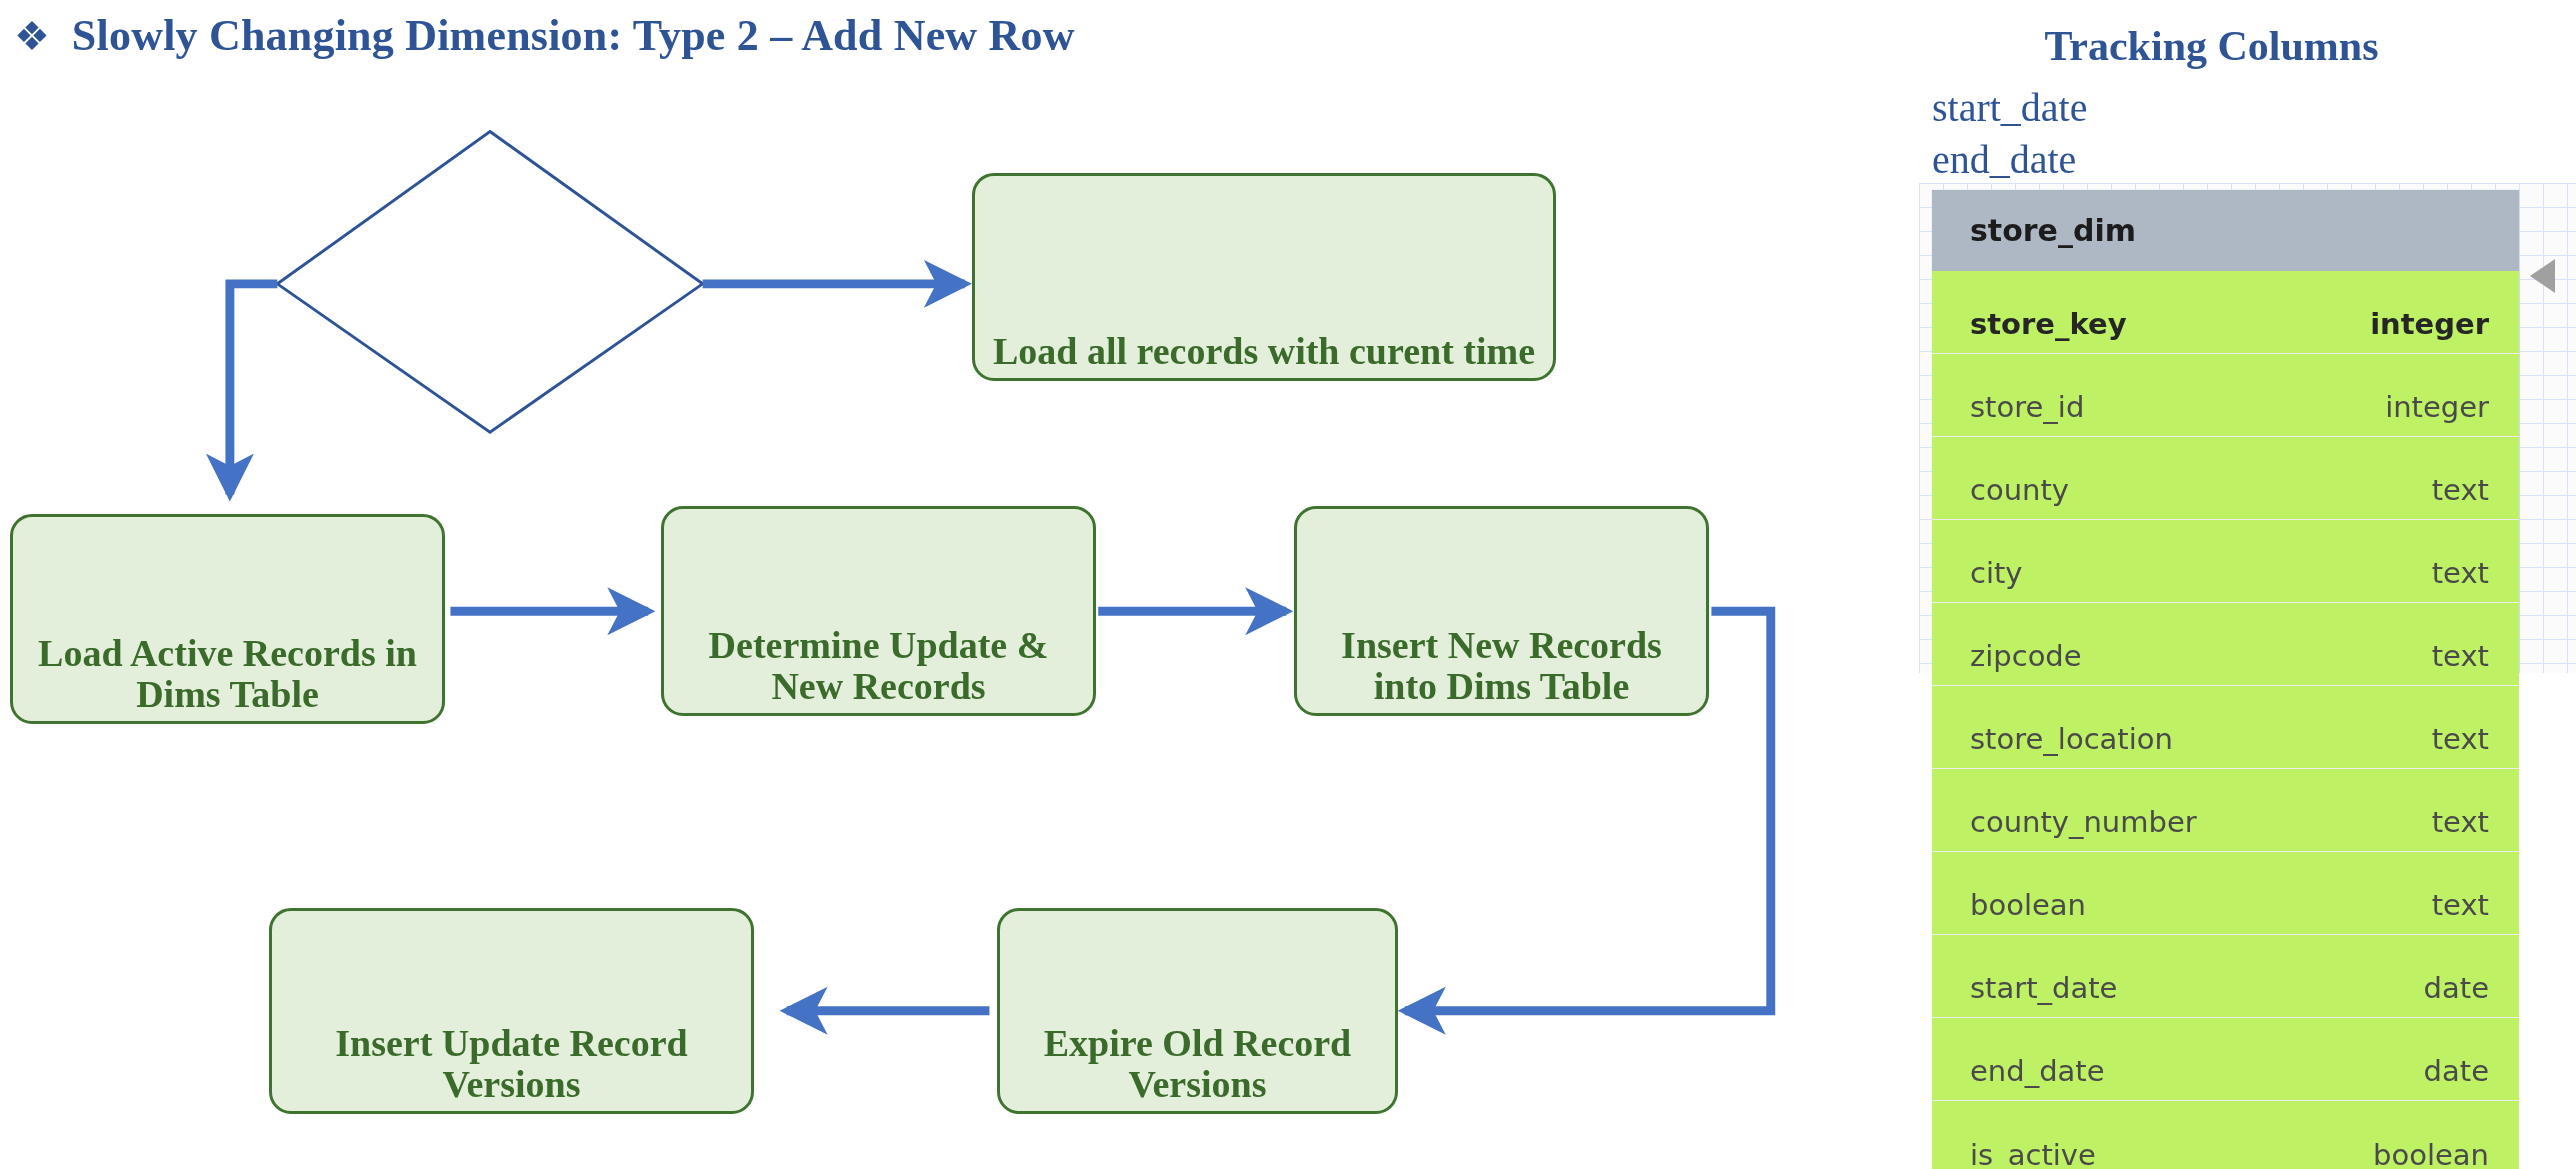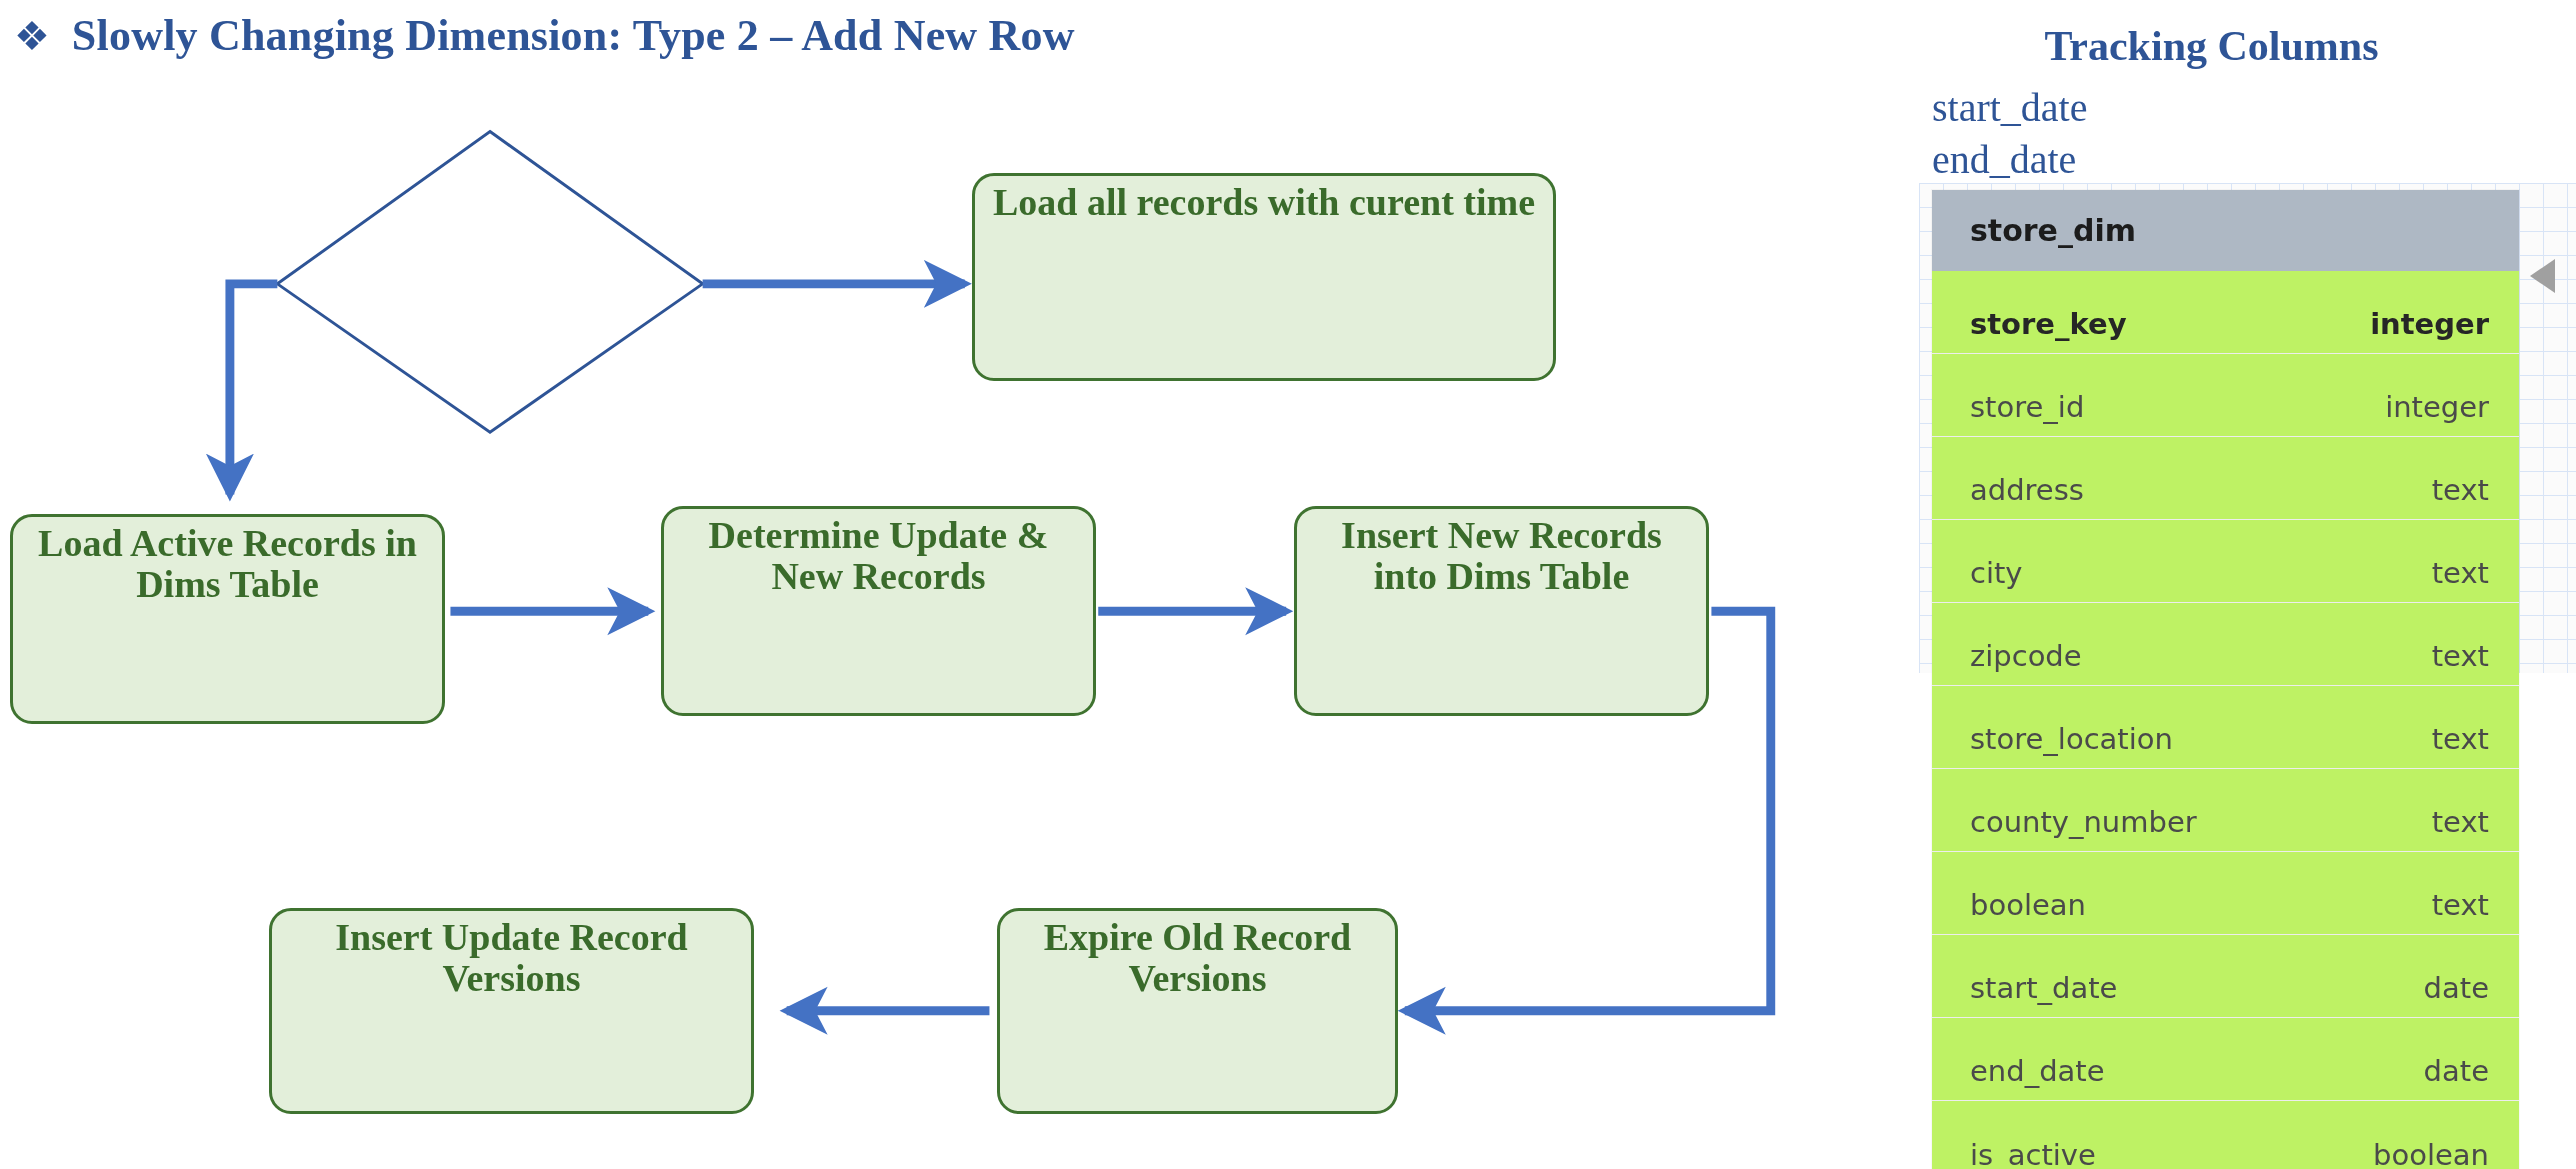--- a/index.html
+++ b/index.html
@@ -51,21 +51,21 @@
     left: 0;
     top: 0;
     width: 1880px;
     height: 1169px;
   }
 
   .node {
     position: absolute;
     box-sizing: border-box;
     display: flex;
-    align-items: flex-start;
+    align-items: flex-end;
     justify-content: center;
     text-align: center;
   }
   .proc {
     background: #e3efda;
     border: 3px solid #3f7330;
     border-radius: 22px;
     color: #3a6b2b;
     font-weight: bold;
     font-size: 38px;
@@ -246,21 +246,21 @@
     <div id="schema-rows">
         <div class="schema-row pk">
           <span class="cname">store_key</span>
           <span class="ctype">integer</span>
         </div>
         <div class="schema-row">
           <span class="cname">store_id</span>
           <span class="ctype">integer</span>
         </div>
         <div class="schema-row">
-          <span class="cname">address</span>
+          <span class="cname">county</span>
           <span class="ctype">text</span>
         </div>
         <div class="schema-row">
           <span class="cname">city</span>
           <span class="ctype">text</span>
         </div>
         <div class="schema-row">
           <span class="cname">zipcode</span>
           <span class="ctype">text</span>
         </div>

